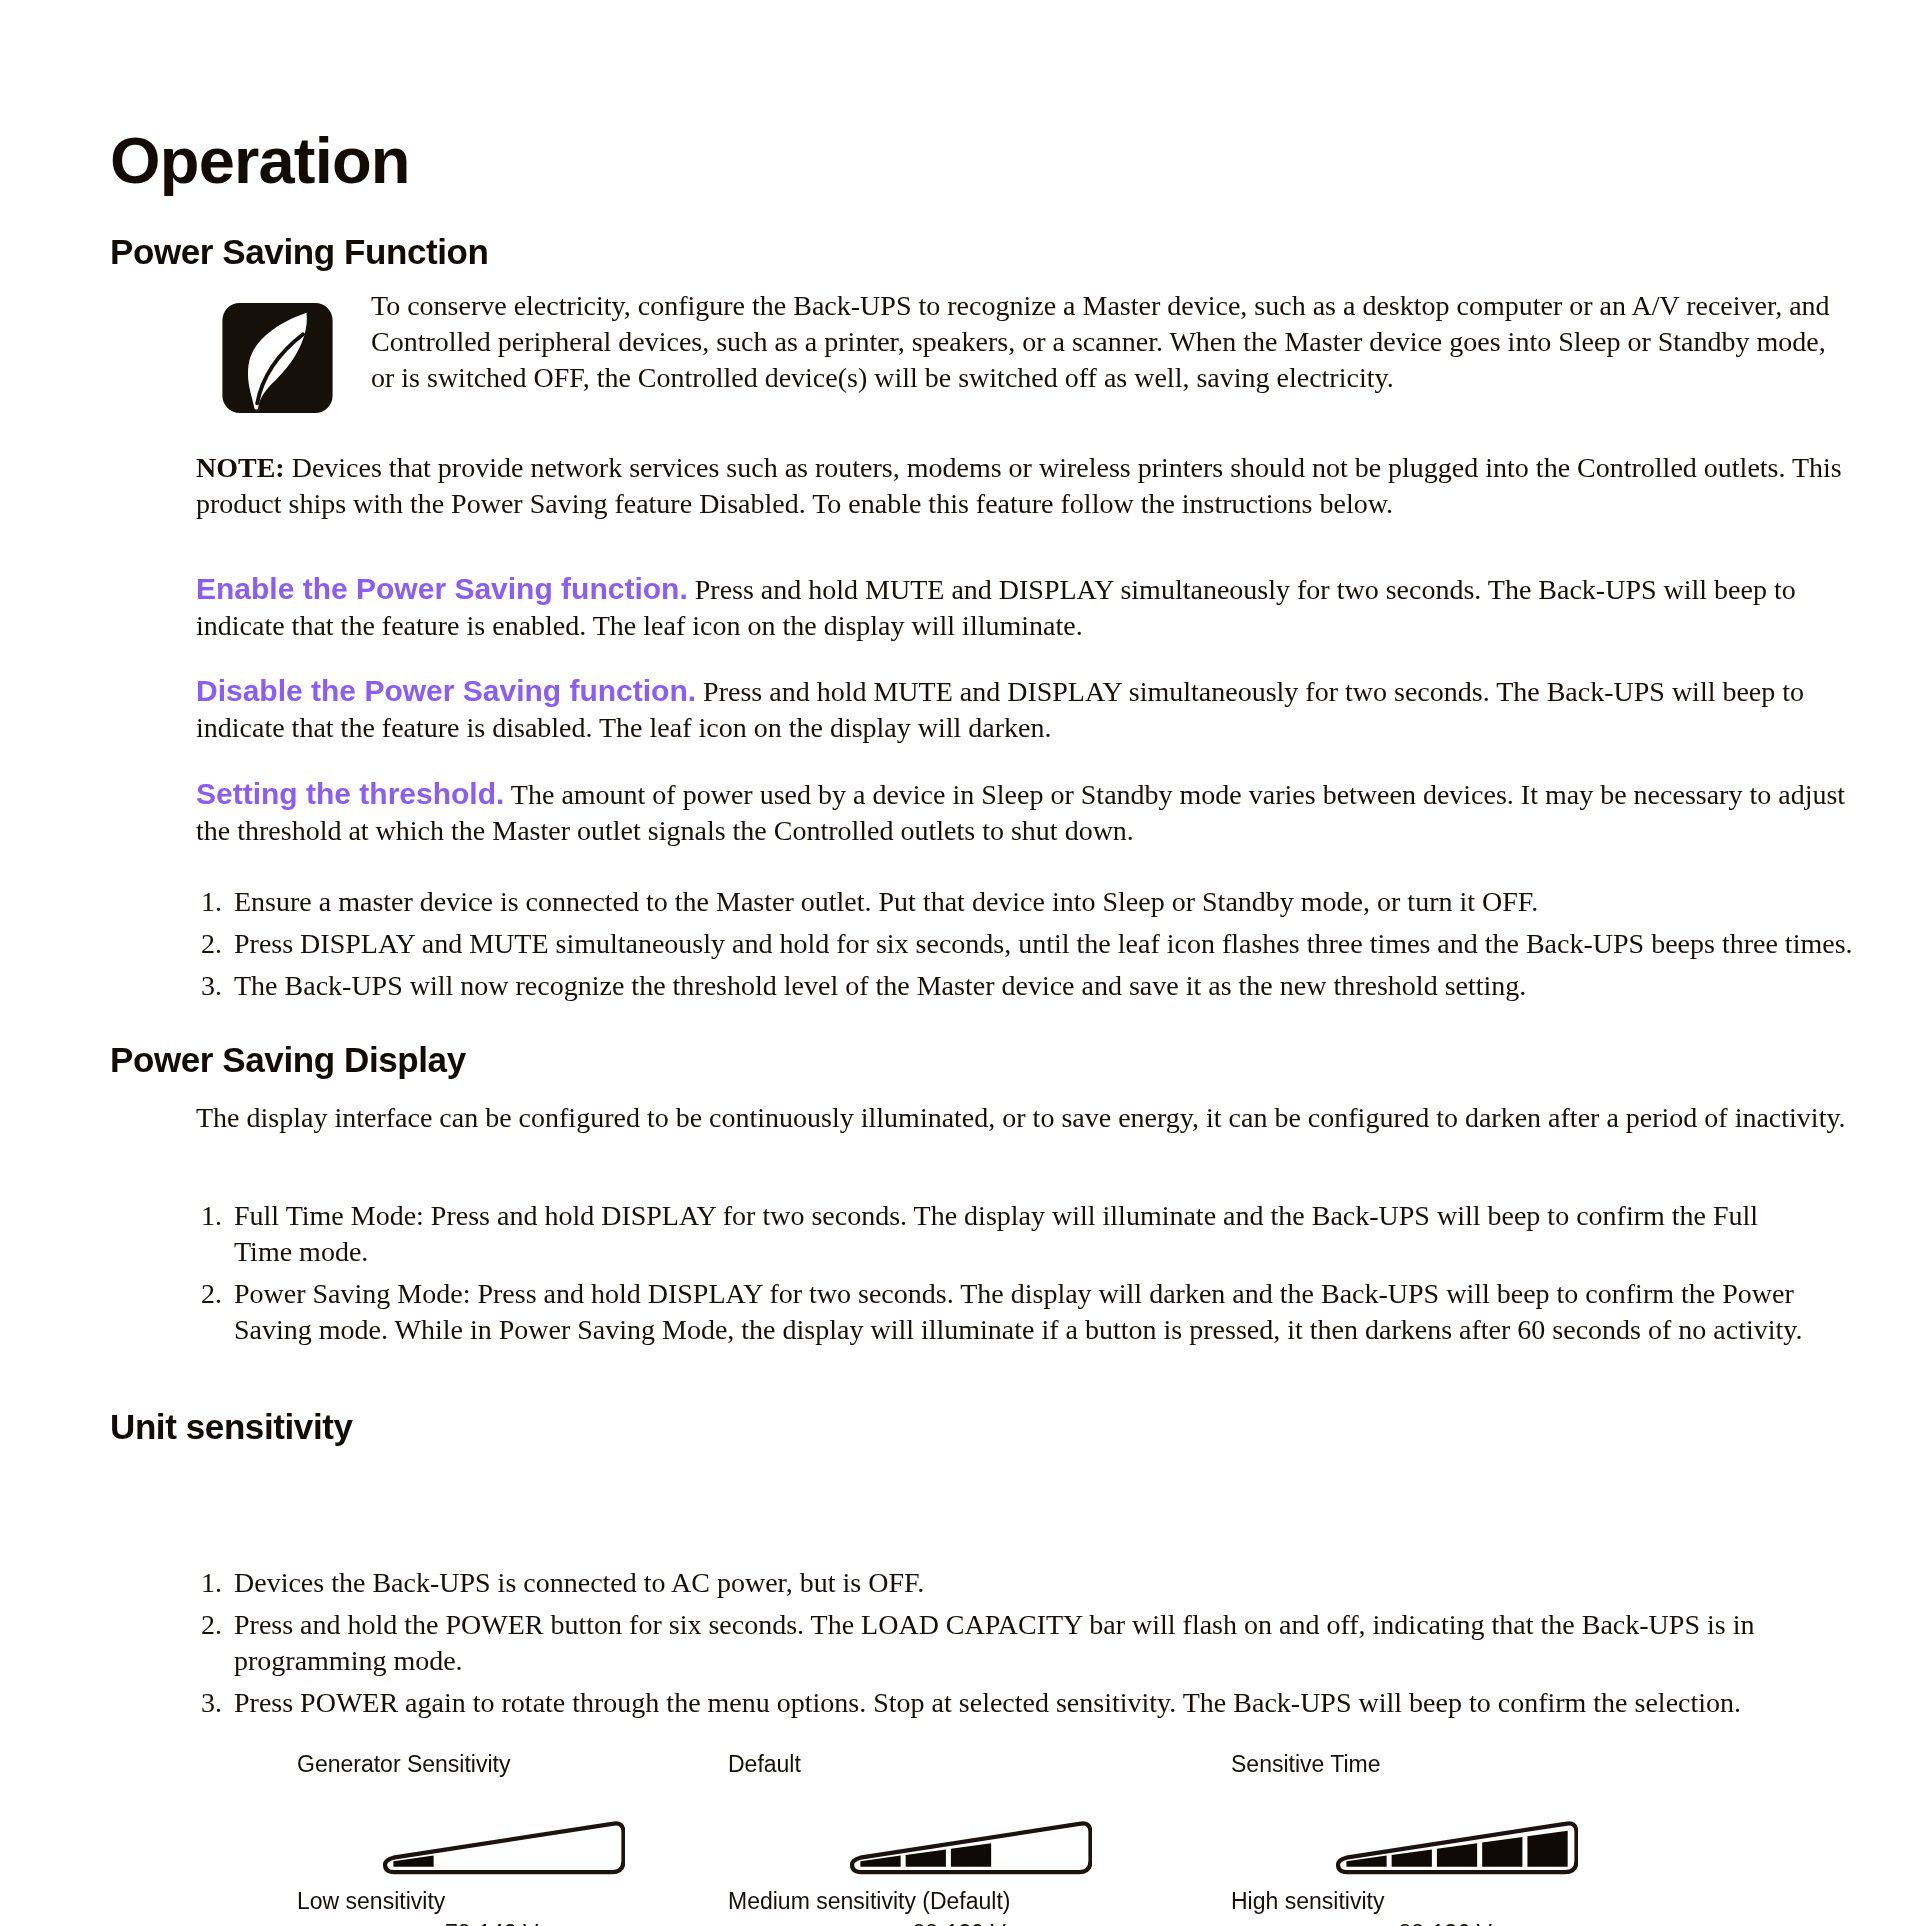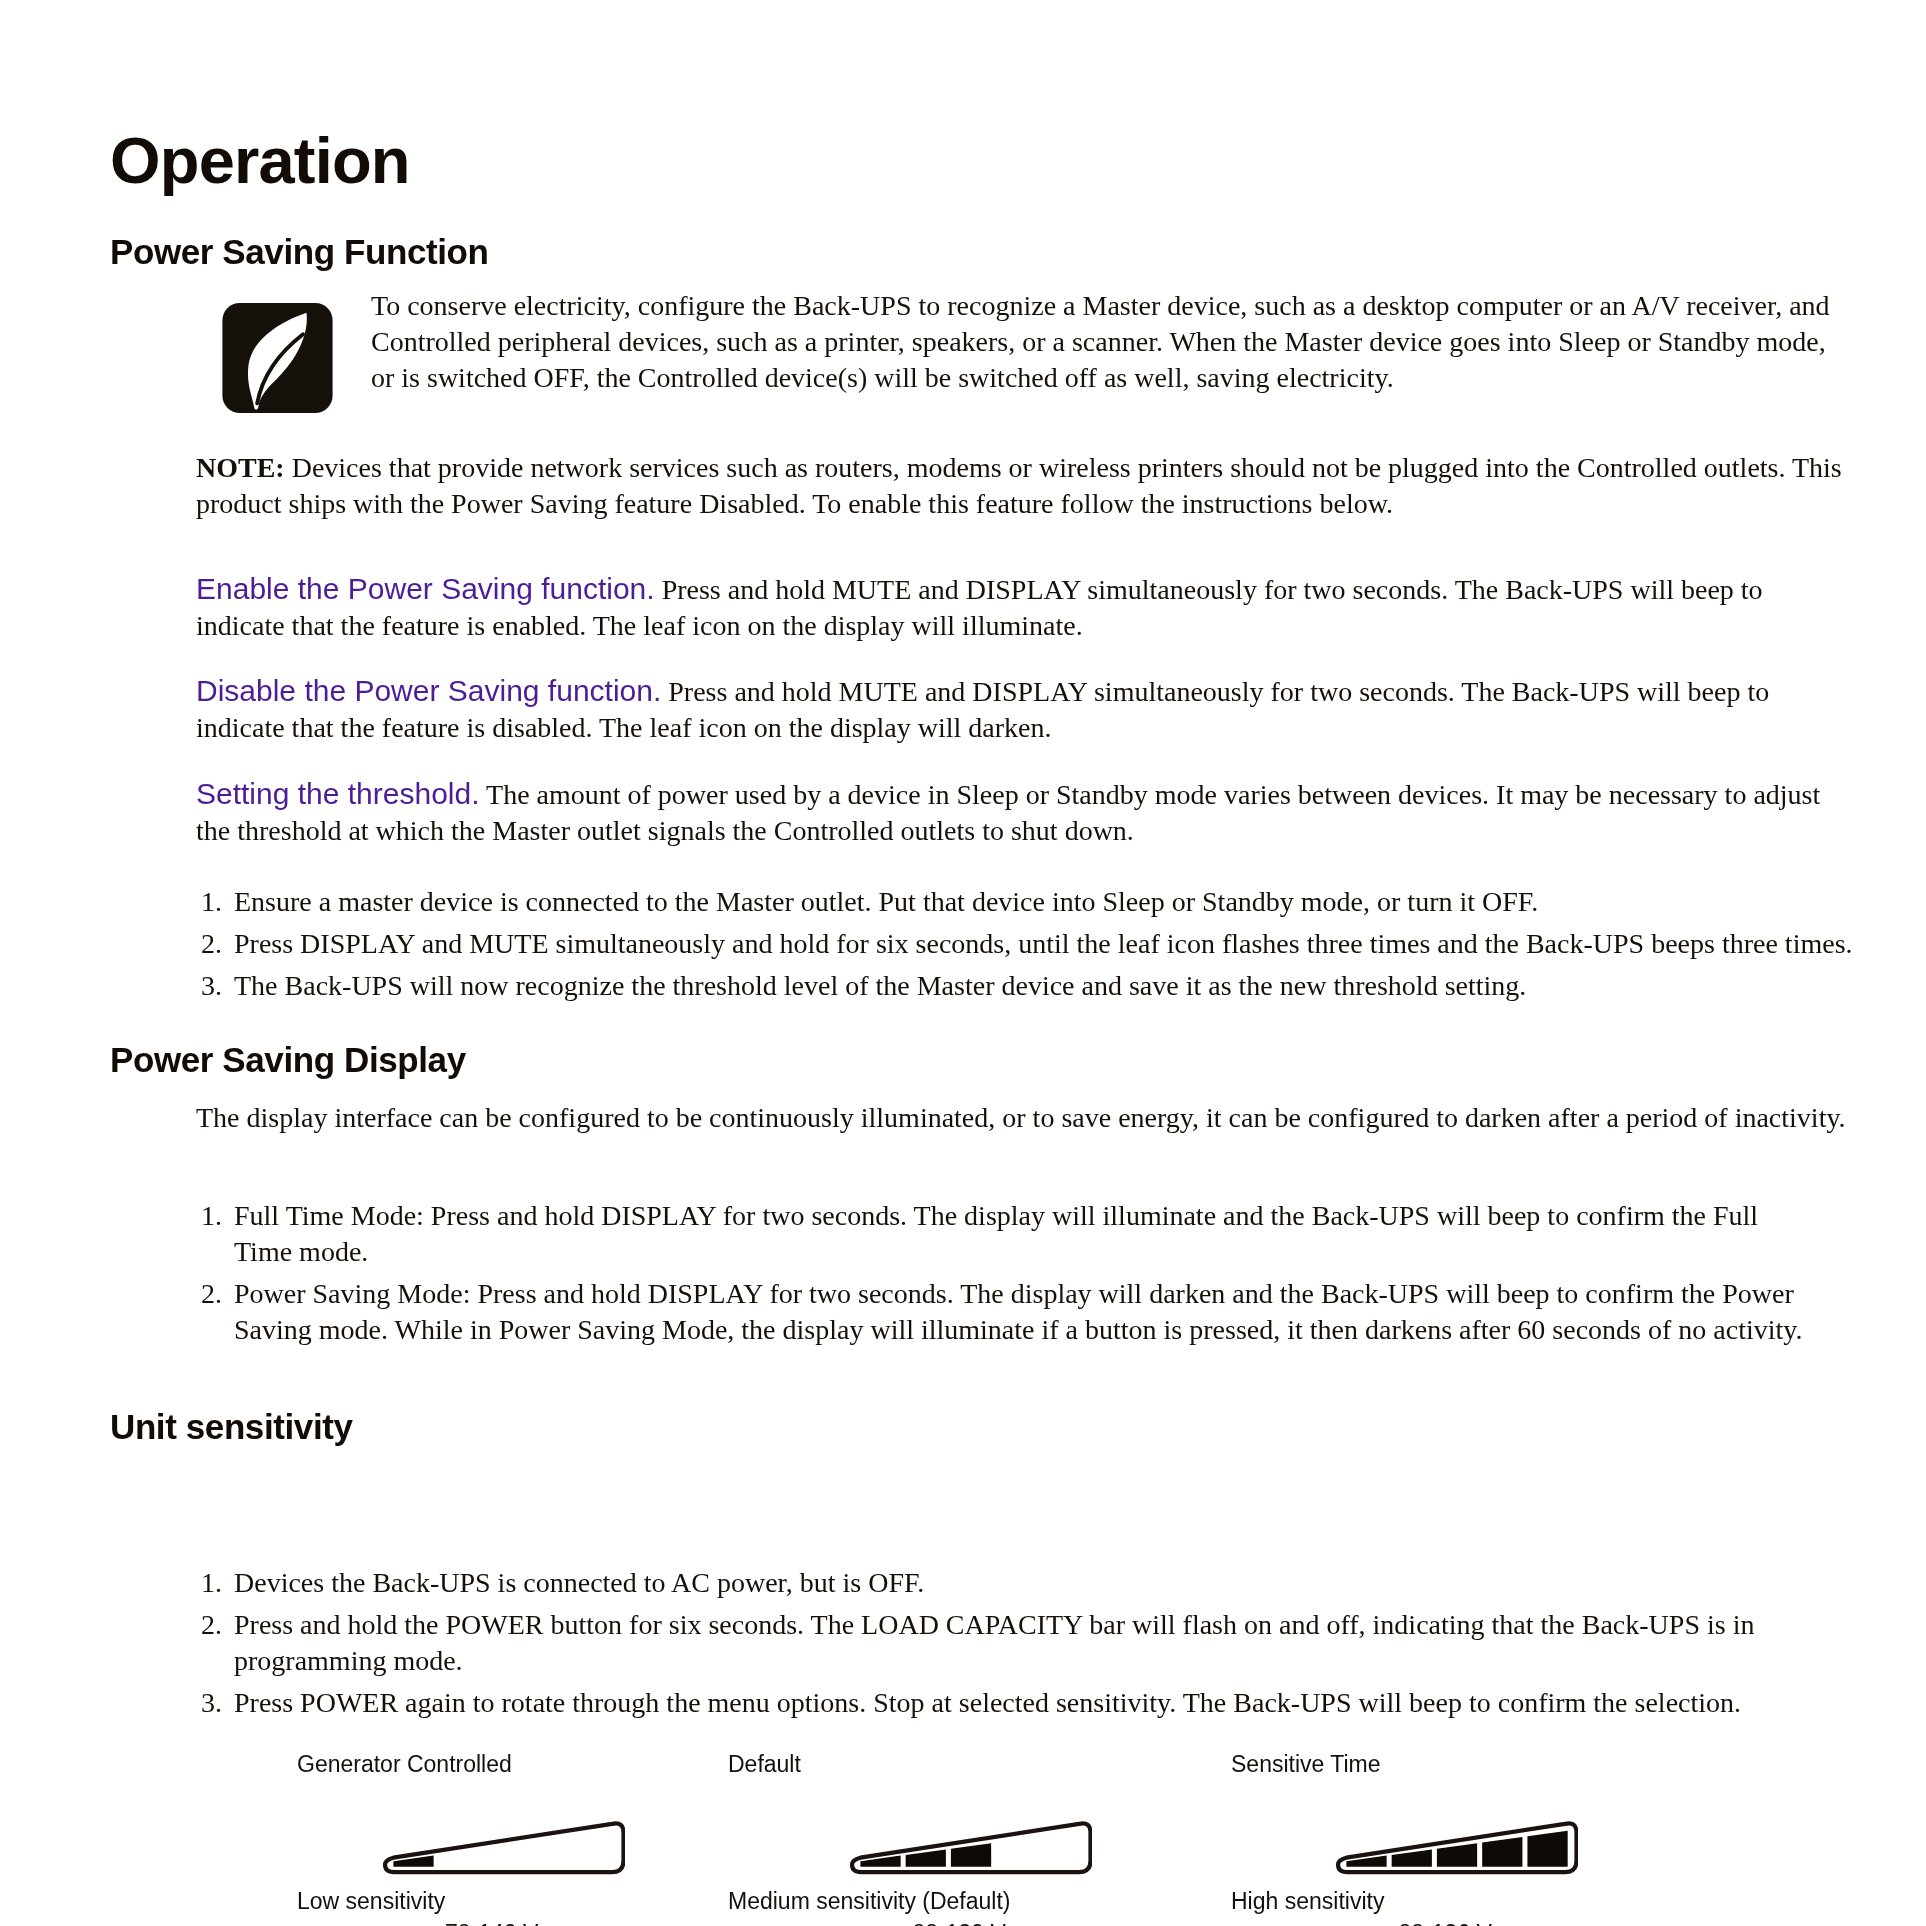--- a/index.html
+++ b/index.html
@@ -6,21 +6,21 @@
   #page{
     position:relative;width:1965px;height:2542px;background:#ffffff;
     color:#171009;font-family:"Liberation Serif","DejaVu Serif",serif;
     overflow:hidden;
   }
   .abs{position:absolute;}
   h1,h2{margin:0;font-family:"Liberation Sans","DejaVu Sans",sans-serif;font-weight:bold;color:#120b06;}
   h1{font-size:65px;letter-spacing:-0.8px;}
   h2{font-size:35px;letter-spacing:-0.4px;}
   .body-text{font-size:28px;line-height:36px;}
-  .lead{font-family:"Liberation Sans","DejaVu Sans",sans-serif;font-weight:normal;font-size:30px;color:#4c1d95;}
+  .lead{font-family:"Liberation Sans","DejaVu Sans",sans-serif;font-weight:bold;font-size:30px;color:#8b5cf6;}
   .note-label{font-weight:bold;}
   ol.steps{list-style:none;margin:5px;padding:0;counter-reset:li;}
   ol.steps li{position:relative;padding-left:33px;margin-bottom:6.2px;counter-increment:li;}
   ol.steps li::before{content:counter(li) ".";position:absolute;left:0;top:0;}
   .leaf-box{width:117px;height:116px;}
   .col{position:absolute;top:0;font-family:"Liberation Sans","DejaVu Sans",sans-serif;font-size:23px;color:#14100b;}
   .col-header{font-size:23px;}
   .meter-wrap{margin-top:34px;text-align:center;height:65px;}
   .level-label{margin-top:11px;font-size:23px;}
   .voltage{margin-top:4.6px;text-align:center;font-size:23px;}
@@ -72,21 +72,21 @@
 
   <ol class="abs body-text steps" style="left:196px;top:1560px;width:1645px;">
     <li>Devices the Back-UPS is connected to AC power, but is OFF.</li>
     <li>Press and hold the POWER button for six seconds. The LOAD CAPACITY bar will flash on and off, indicating that the Back-UPS is in programming mode.</li>
     <li>Press POWER again to rotate through the menu options. Stop at selected sensitivity. The Back-UPS will beep to confirm the selection.</li>
   </ol>
 
   <div class="abs" style="left:0;top:1751px;width:1965px;height:385px;">
 
     <div class="col" style="left:297px;width:412px;">
-      <div class="col-header">Generator Controlled</div>
+      <div class="col-header">Generator Sensitivity</div>
       <div class="meter-wrap">
         <svg class="meter" width="243" height="64" viewBox="0 0 320 84">
             <path d="M 16 79 L 303 79 Q 318 79 318 64 L 318 27 Q 318 12 303 15.5 L 15 60 Q 4 63 4 69 Q 4 79 16 79 Z" fill="#ffffff" stroke="#1c1310" stroke-width="5.5" stroke-linejoin="round"></path>
             <polygon points="15,72 68,72 68,57.29530201342282 15,64.58724832214764" fill="#100a07"></polygon>
             <polygon points="74.6,72 127.6,72 127.6,49.095302013422824 74.6,56.387248322147656" fill="#ffffff"></polygon>
             <polygon points="134.2,72 187.2,72 187.2,40.89530201342282 134.2,48.18724832214765" fill="#ffffff"></polygon>
             <polygon points="193.8,72 246.8,72 246.8,32.69530201342282 193.8,39.98724832214765" fill="#ffffff"></polygon>
             <polygon points="253.4,72 306.4,72 306.4,24.495302013422823 253.4,31.787248322147654" fill="#ffffff"></polygon>
           </svg>
       </div>

